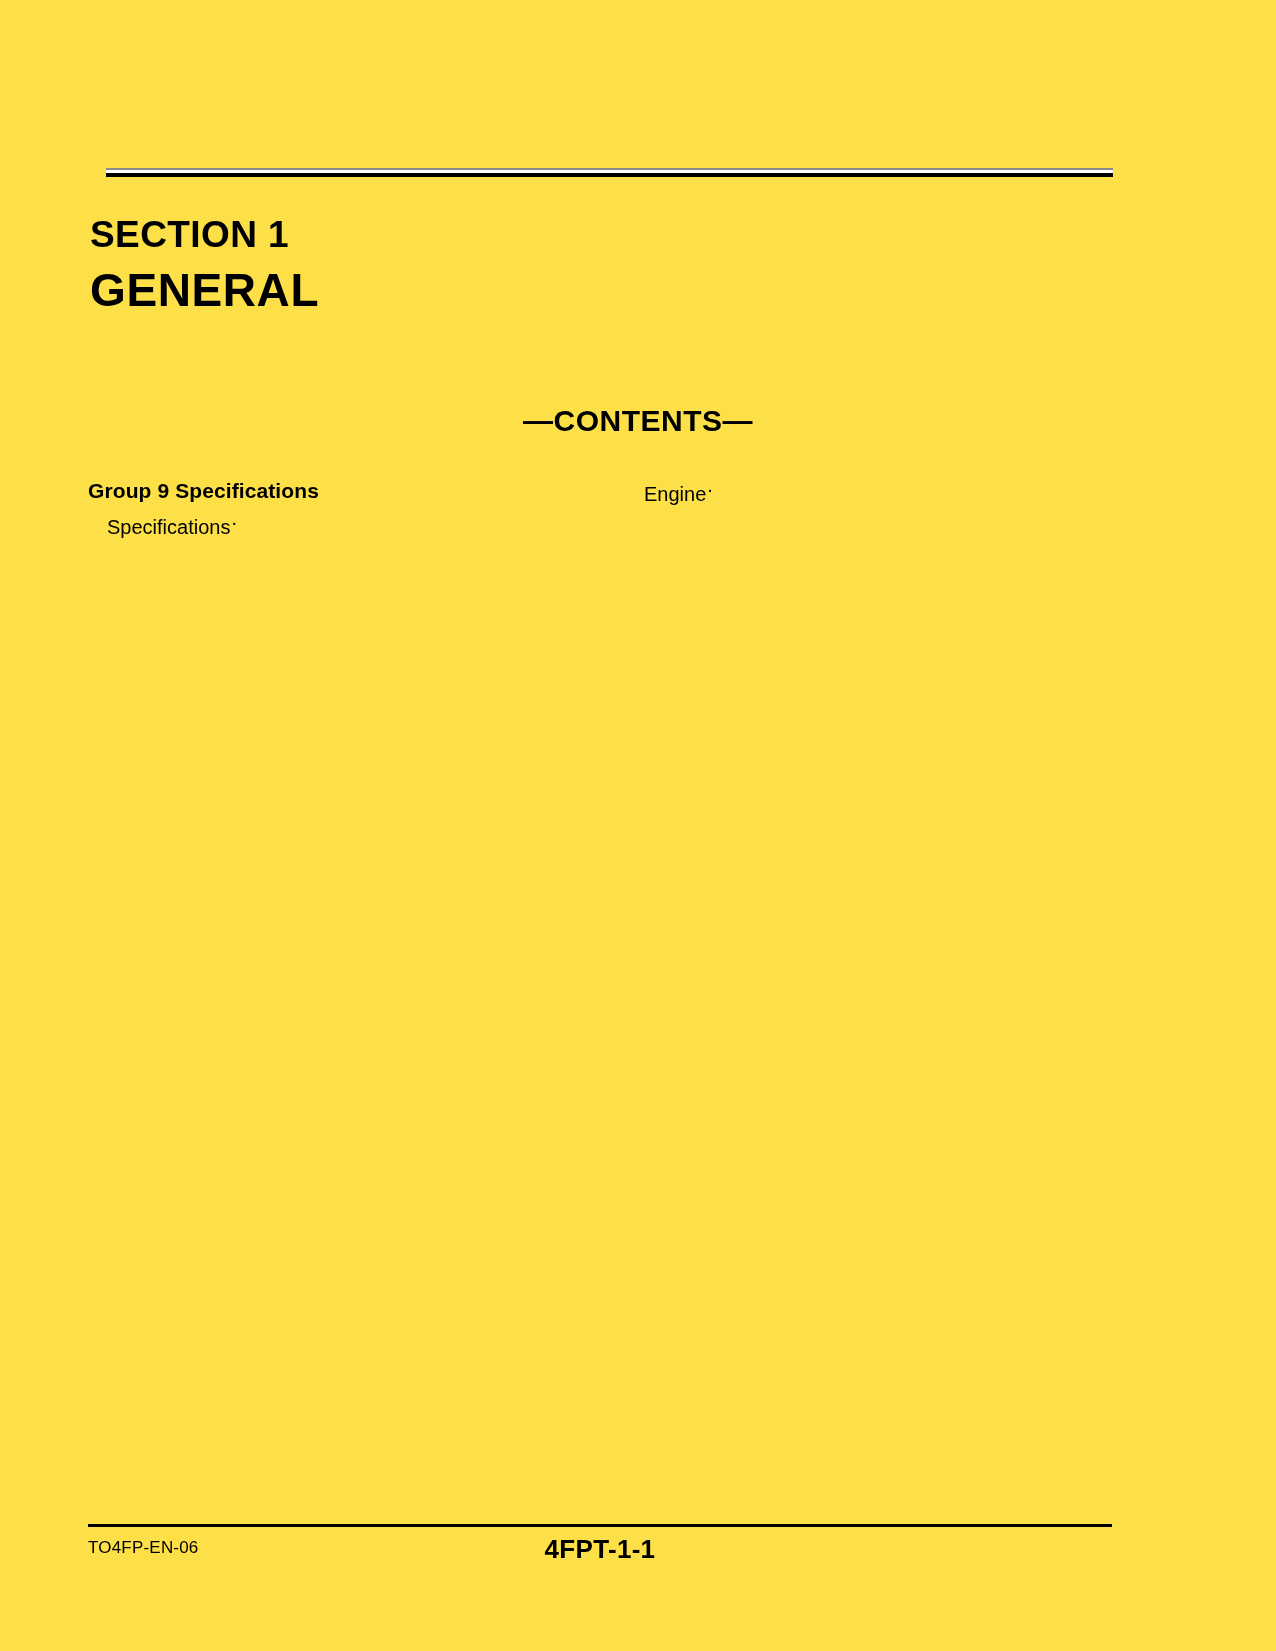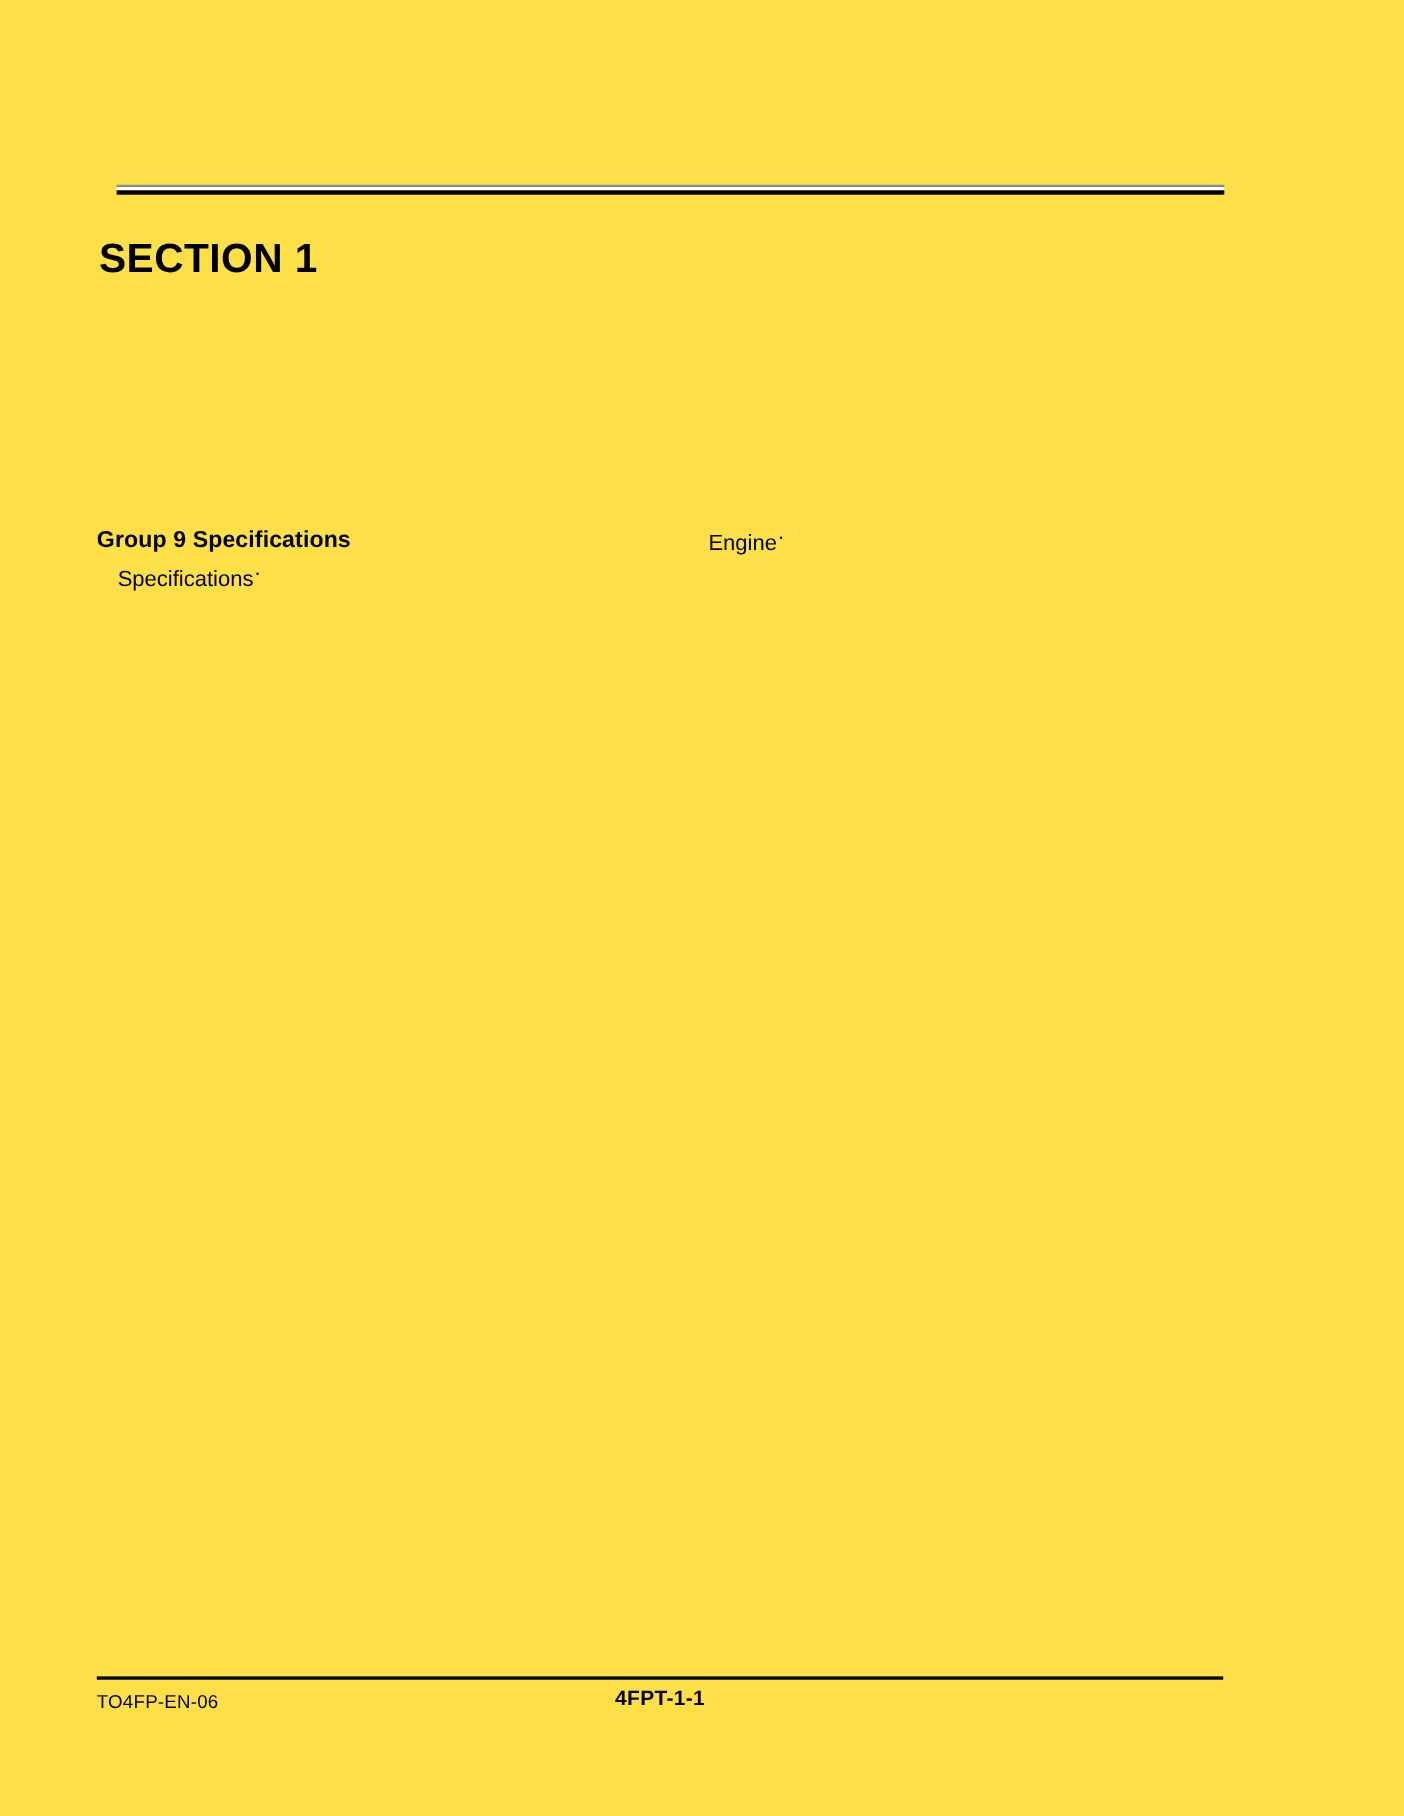--- a/index.html
+++ b/index.html
@@ -166,40 +166,42 @@
     top: 1538px;
     font-size: 17px;
     letter-spacing: 0.2px;
   }
   .footer-center {
     position: absolute;
     left: 0;
     top: 1534px;
     width: 1200px;
     text-align: center;
-    font-size: 19px;
+    font-size: 26px;
     font-weight: bold;
     letter-spacing: 0.3px;
   }
 </style>
 </head>
 <body>
 
 <div class="page">
 
   <div class="header-rules">
     <div class="rule-thin"></div>
     <div class="rule-gap"></div>
     <div class="rule-thick"></div>
   </div>
 
   <div class="section-title-block">
     <div class="section-label">SECTION 1</div>
+    <div class="section-name">GENERAL</div>
   </div>
 
+  <div class="contents-heading">—CONTENTS—</div>
 
   <div class="toc">
     <div class="toc-col left" id="toc-left">
         <div class="group">
           <div class="group-title">Group 9 Specifications</div>
           <div class="entries">
             <div class="entry">
               <span class="label">Specifications</span>
               <span class="leader"></span>
               <span class="page">T1-1-1</span>

